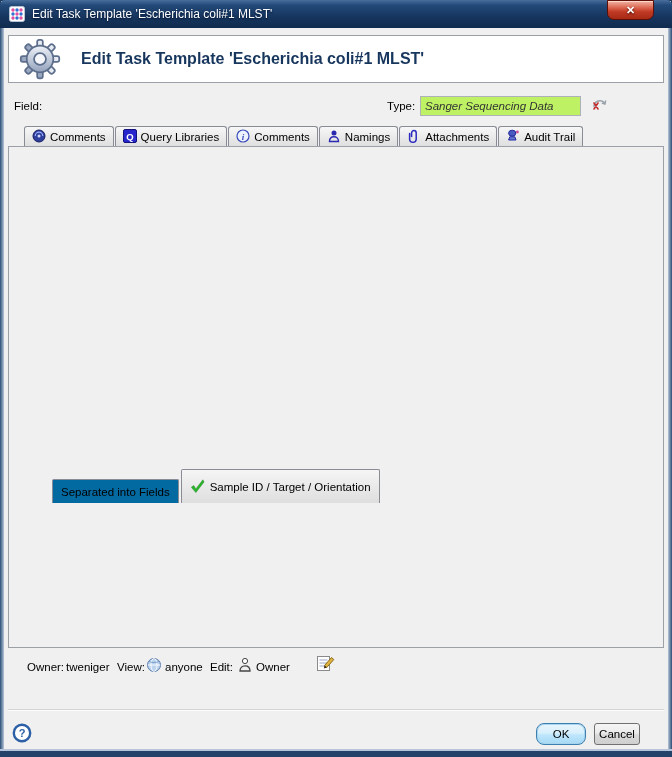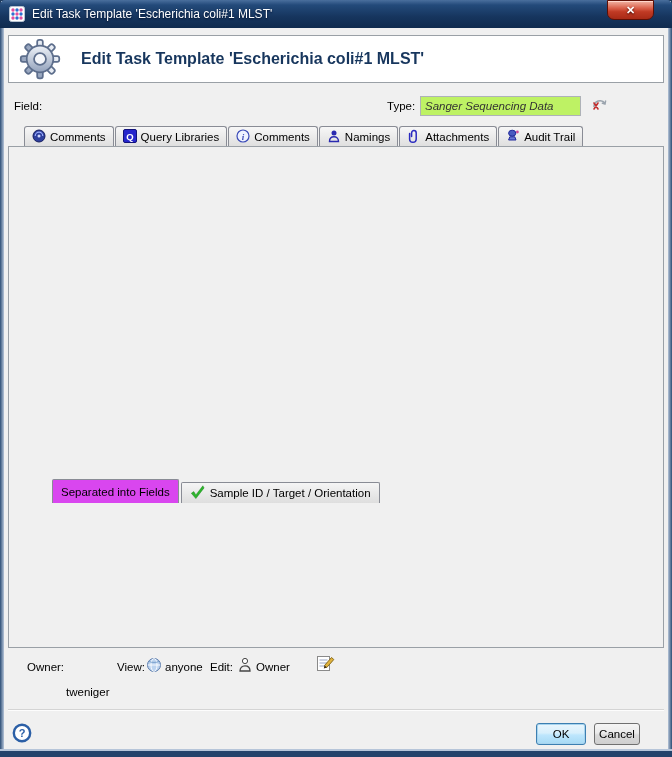--- a/index.html
+++ b/index.html
@@ -59,30 +59,30 @@
   .sbtn{position:absolute;left:1px;right:1px;height:15px;border:1px solid #9fa4ab;border-radius:2px;
         background:linear-gradient(#fefefe,#d7dbe0);display:flex;align-items:center;justify-content:center;box-sizing:border-box;}
   .sthumb{position:absolute;left:1px;right:1px;border:1px solid #9fa4ab;border-radius:2px;
           background:linear-gradient(90deg,#f4f4f4,#d2d6db);display:flex;align-items:center;justify-content:center;box-sizing:border-box;}
   .grip{width:8px;height:6px;background:repeating-linear-gradient(#9aa0a8 0 1px,transparent 1px 3px);}
   .tri-up{width:0;height:0;border-left:3.5px solid transparent;border-right:3.5px solid transparent;border-bottom:4px solid #4a4f57;}
   .tri-dn{width:0;height:0;border-left:3.5px solid transparent;border-right:3.5px solid transparent;border-top:4px solid #4a4f57;}
   
   .tbtn{position:absolute;width:24px;height:20px;display:flex;align-items:center;justify-content:center;cursor:default;}
   .itabs{position:absolute;left:6px;top:48px;height:24px;display:flex;align-items:flex-end;z-index:2;}
-  .itab{box-sizing:border-box;height:21px;border:1px solid #898c95;border-bottom:none;border-radius:2px 2px 0 0;
+  .itab{box-sizing:border-box;height:34px;border:1px solid #898c95;border-bottom:none;border-radius:2px 2px 0 0;
         background:linear-gradient(#f5f5f5,#dedede);display:flex;align-items:center;gap:5px;padding:0 8px;
         font-size:11.5px;margin-right:2px;white-space:nowrap;cursor:default;}
-  .itab.sel{height:24px;background:#d946ef;box-shadow:0 2px 0 #f0f0f0;}
+  .itab.sel{height:24px;background:#0369a1;box-shadow:0 2px 0 #f0f0f0;}
   
   .btn{position:absolute;box-sizing:border-box;border:1px solid #707070;border-radius:3px;
        background:linear-gradient(#f5f5f5 0%,#ebebeb 45%,#d9d9d9 55%,#cfcfcf 100%);
        font-size:11.5px;text-align:center;line-height:20px;cursor:default;}
   .btn.primary{border-color:#3c7fb1;background:linear-gradient(#eaf6fd 0%,#d7effc 45%,#bde6fd 55%,#a6d9f4 100%);
-       box-shadow:0 0 0 1px #a8d4ee inset;}
+       box-shadow:0 0 0 1px #a8d4ee inset;border-radius:8px;}
   .divider{position:absolute;left:8px;right:8px;top:709px;height:0;border-top:1px solid #d4d4d4;border-bottom:1px solid #fdfdfd;}
   .status-text{position:absolute;font-size:11px;color:#000;white-space:nowrap;}
 </style>
 </head>
 <body>
 
 <div class="window">
 
   <div class="titlebar">
     <span class="abs" style="left:9px;top:6px">
@@ -382,21 +382,21 @@
 
     <span class="abs" style="left:228px;top:160px">
       <svg width="34" height="32" viewBox="0 0 36 34">
           <polygon points="3,20 9,16 14,24 31,2 34,7 14,33" fill="#2db52d" stroke="#117a11"></polygon>
         </svg>
     </span>
     <span class="status-text" style="right:4px;top:175px">All example file names match to the defined file naming conventions</span>
   </div>
 
   <span class="lbl" style="left:27px;top:661px">Owner:</span>
-  <span class="lbl" style="left:66px;top:686px">tweniger</span>
+  <span class="lbl" style="left:66px;top:661px">tweniger</span>
   <span class="lbl" style="left:117px;top:661px">View:</span>
   <span class="abs" style="left:146px;top:657px">
     <svg width="16" height="16" viewBox="0 0 16 16">
         <circle cx="8" cy="8" r="6.5" fill="#bcd3ef" stroke="#5577aa"></circle>
         <ellipse cx="8" cy="8" rx="3" ry="6.5" fill="none" stroke="#ffffff" stroke-opacity="0.85"></ellipse>
         <line x1="1.5" y1="8" x2="14.5" y2="8" stroke="#ffffff" stroke-opacity="0.85"></line>
         <path d="M3 4.5c2 1.2 8 1.2 10 0" fill="none" stroke="#7aa0cc"></path>
       </svg>
   </span>
   <span class="lbl" style="left:165px;top:661px">anyone</span>

